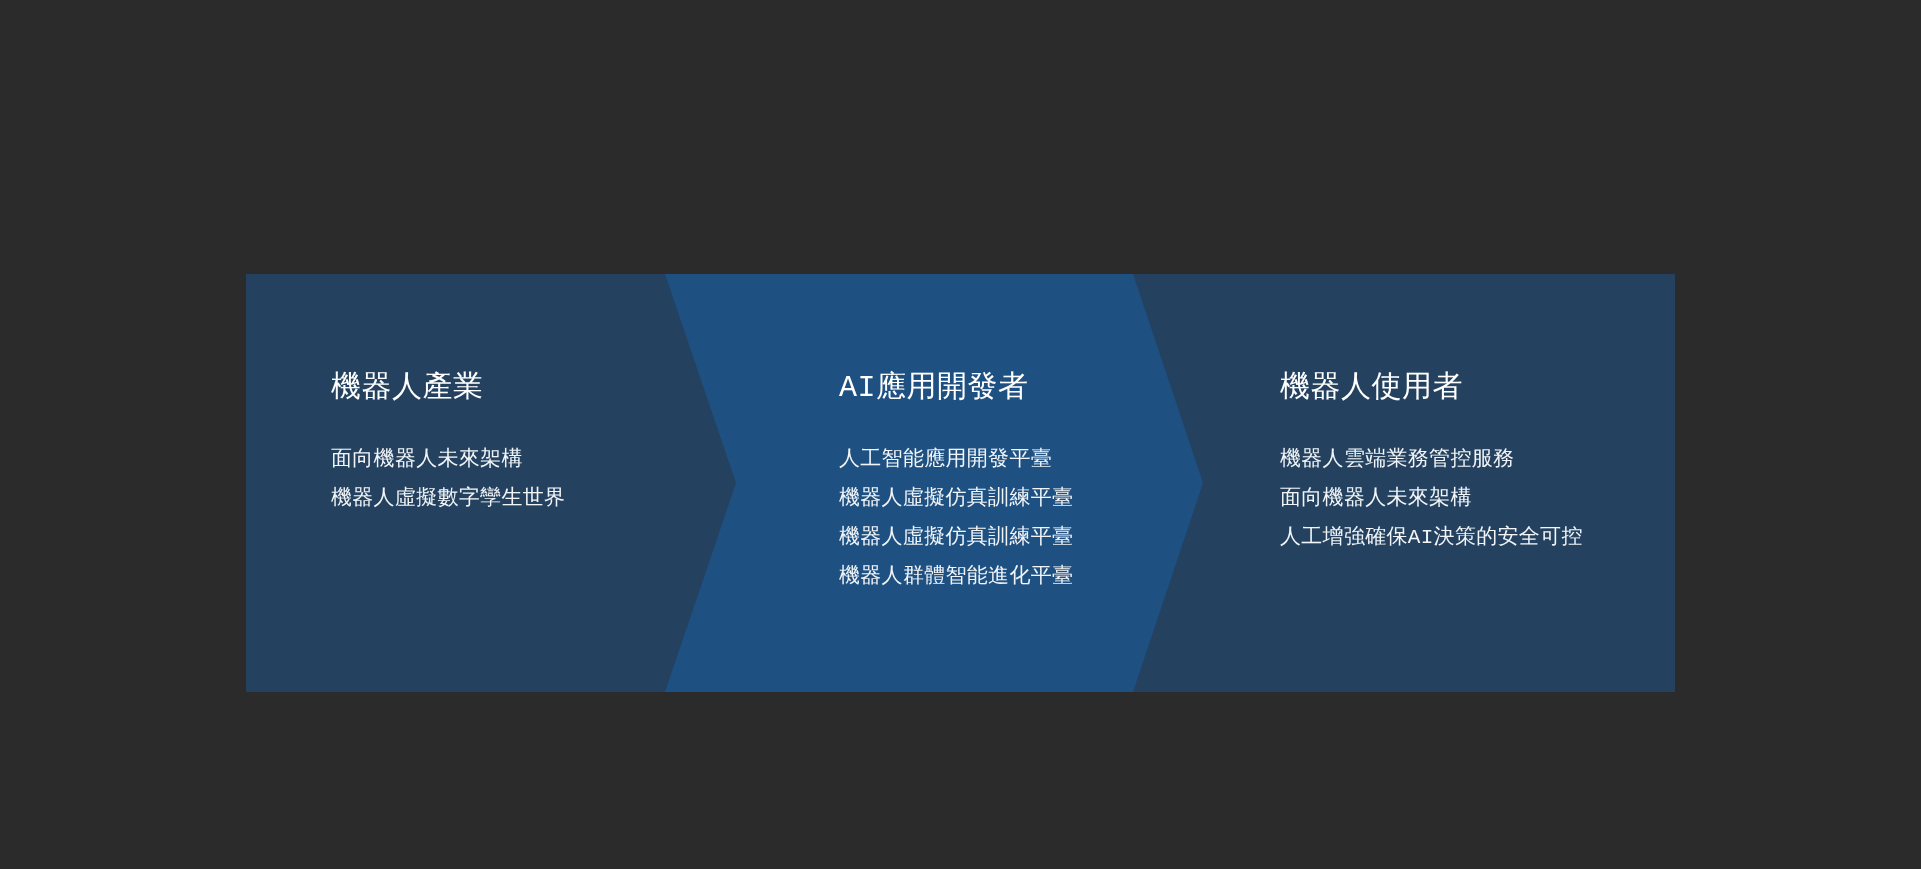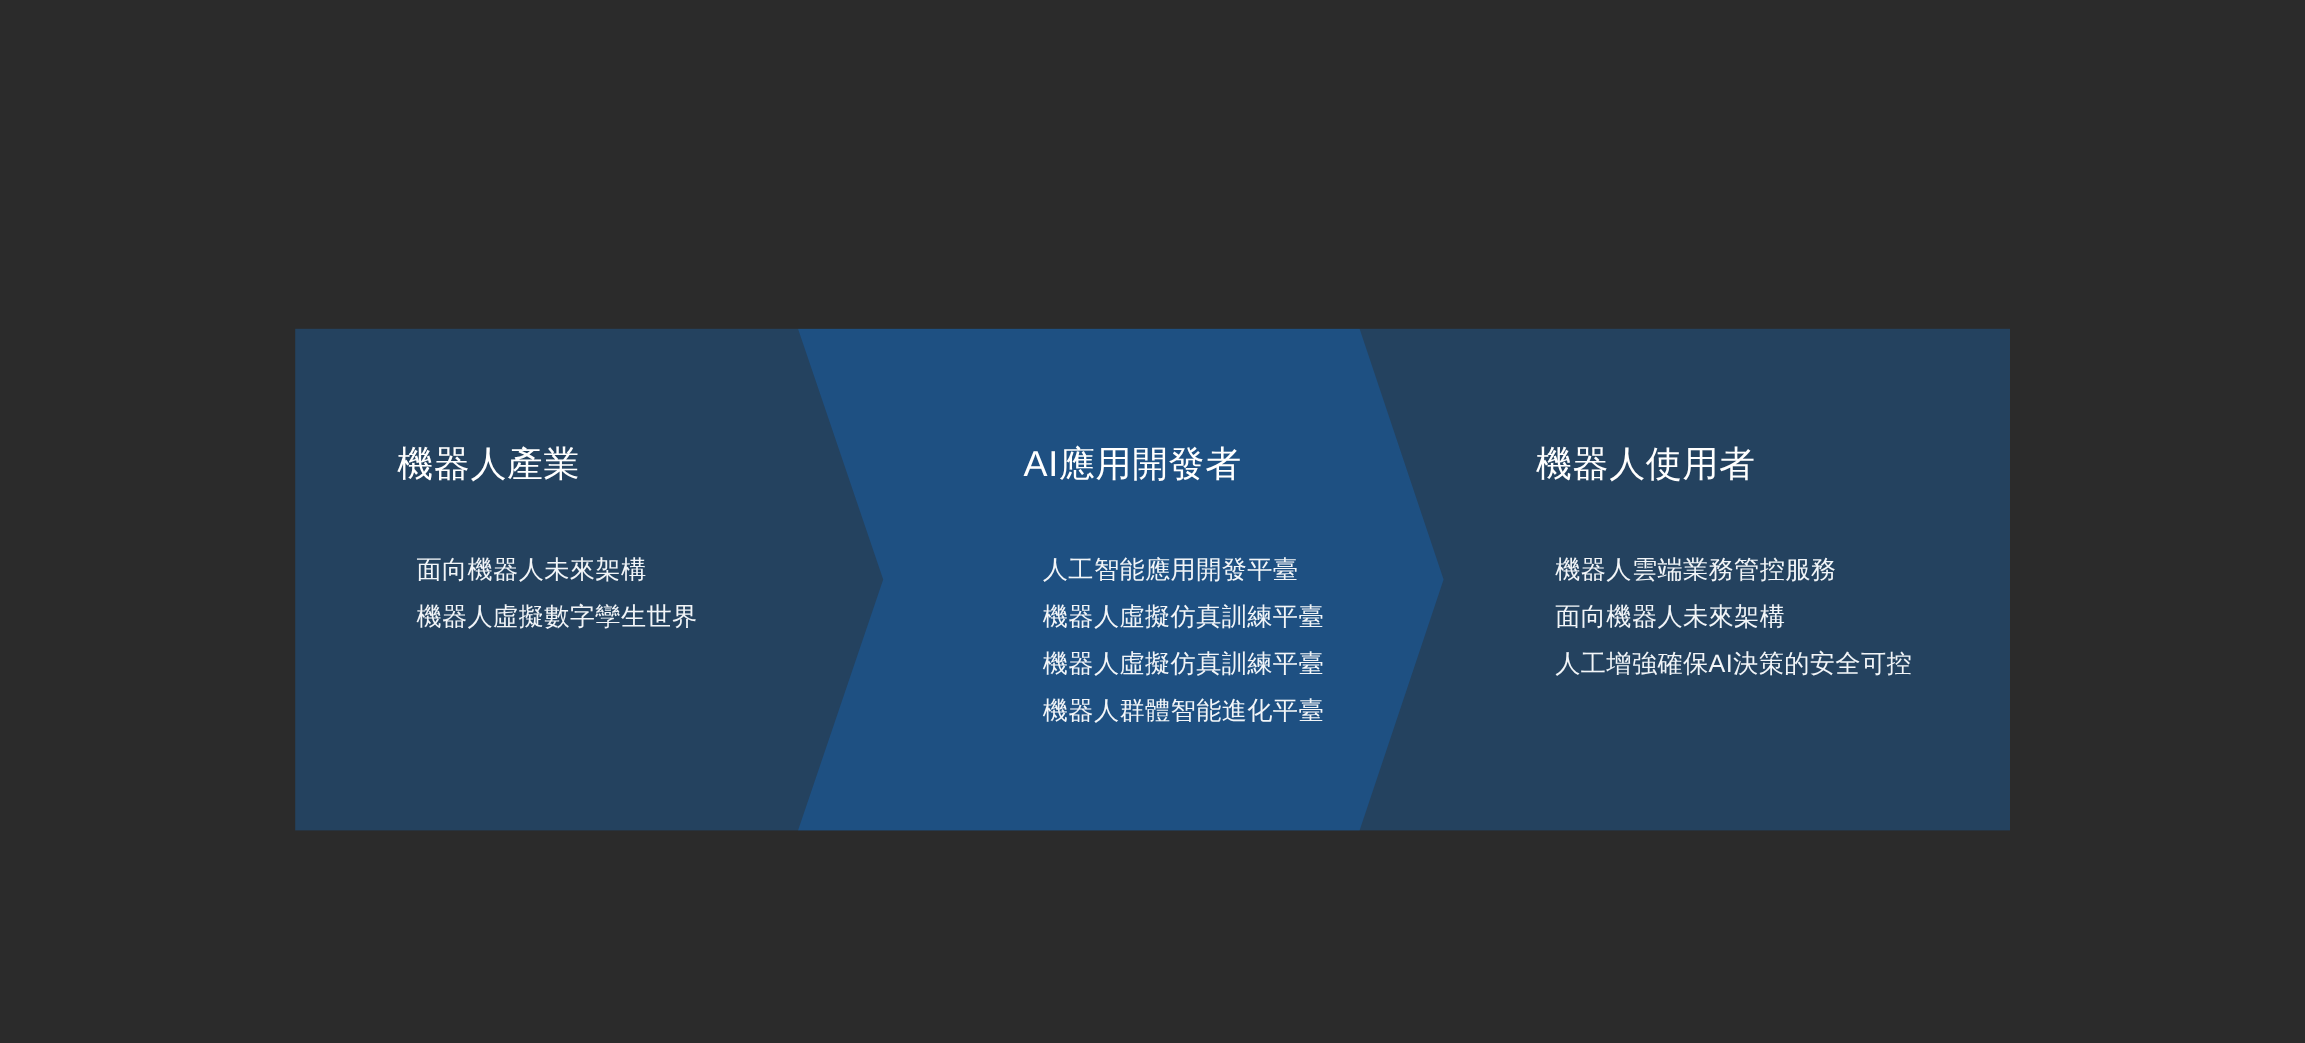--- a/index.html
+++ b/index.html
@@ -43,43 +43,44 @@
     width: 1429px;
     height: 418px;
     display: block;
   }
 
   
   .col {
     position: absolute;
     top: 0;
     height: 418px;
+    font-family: Liberation Mono, monospace;
   }
   .col-1 { left: 85px;   width: 380px; }
-  .col-2 { left: 607px;  width: 400px; }
+  .col-2 { left: 593px;  width: 400px; }
   .col-3 { left: 1034px; width: 390px; }
 
   .col-heading {
     position: absolute;
     top: 96px;
     left: 0;
     margin: 0;
     font-size: 30px;
     font-weight: 400;
     line-height: 36px;
     color: #ffffff;
     white-space: nowrap;
     letter-spacing: 0.5px;
   }
 
   .col-list {
     position: absolute;
     top: 166px;
     left: 0;
-    margin: 16px;
+    margin: 0;
     padding: 0;
     list-style: none;
   }
 
   .col-list li {
     font-size: 21px;
     font-weight: 400;
     line-height: 39px;
     color: #f2f5f8;
     white-space: nowrap;

